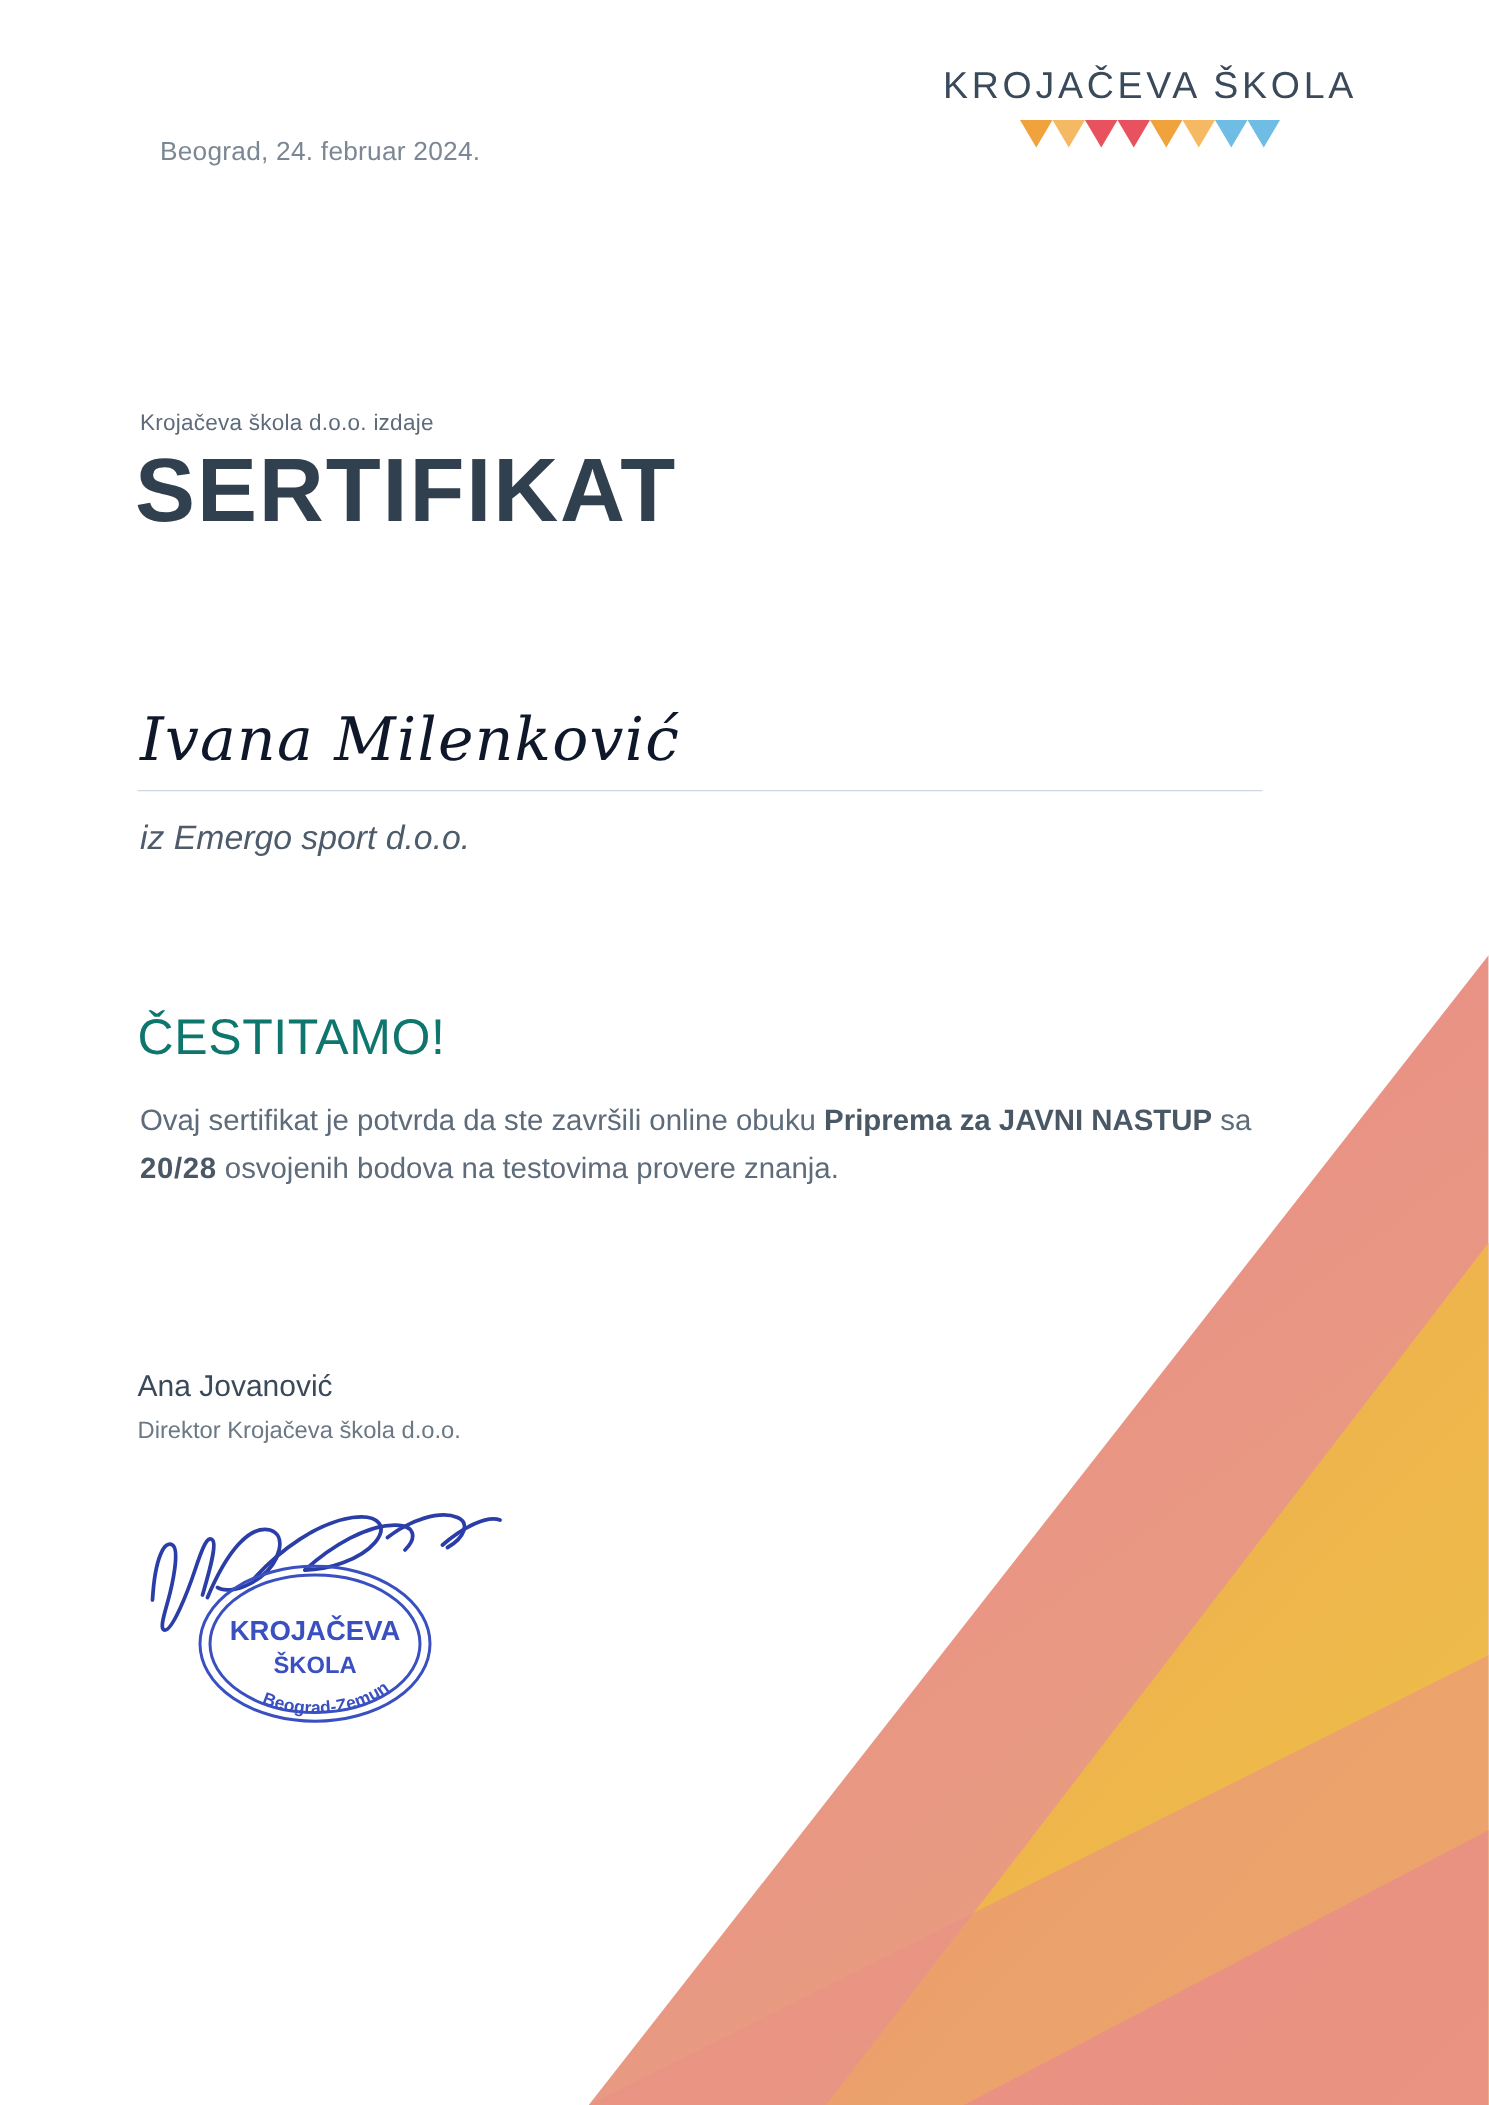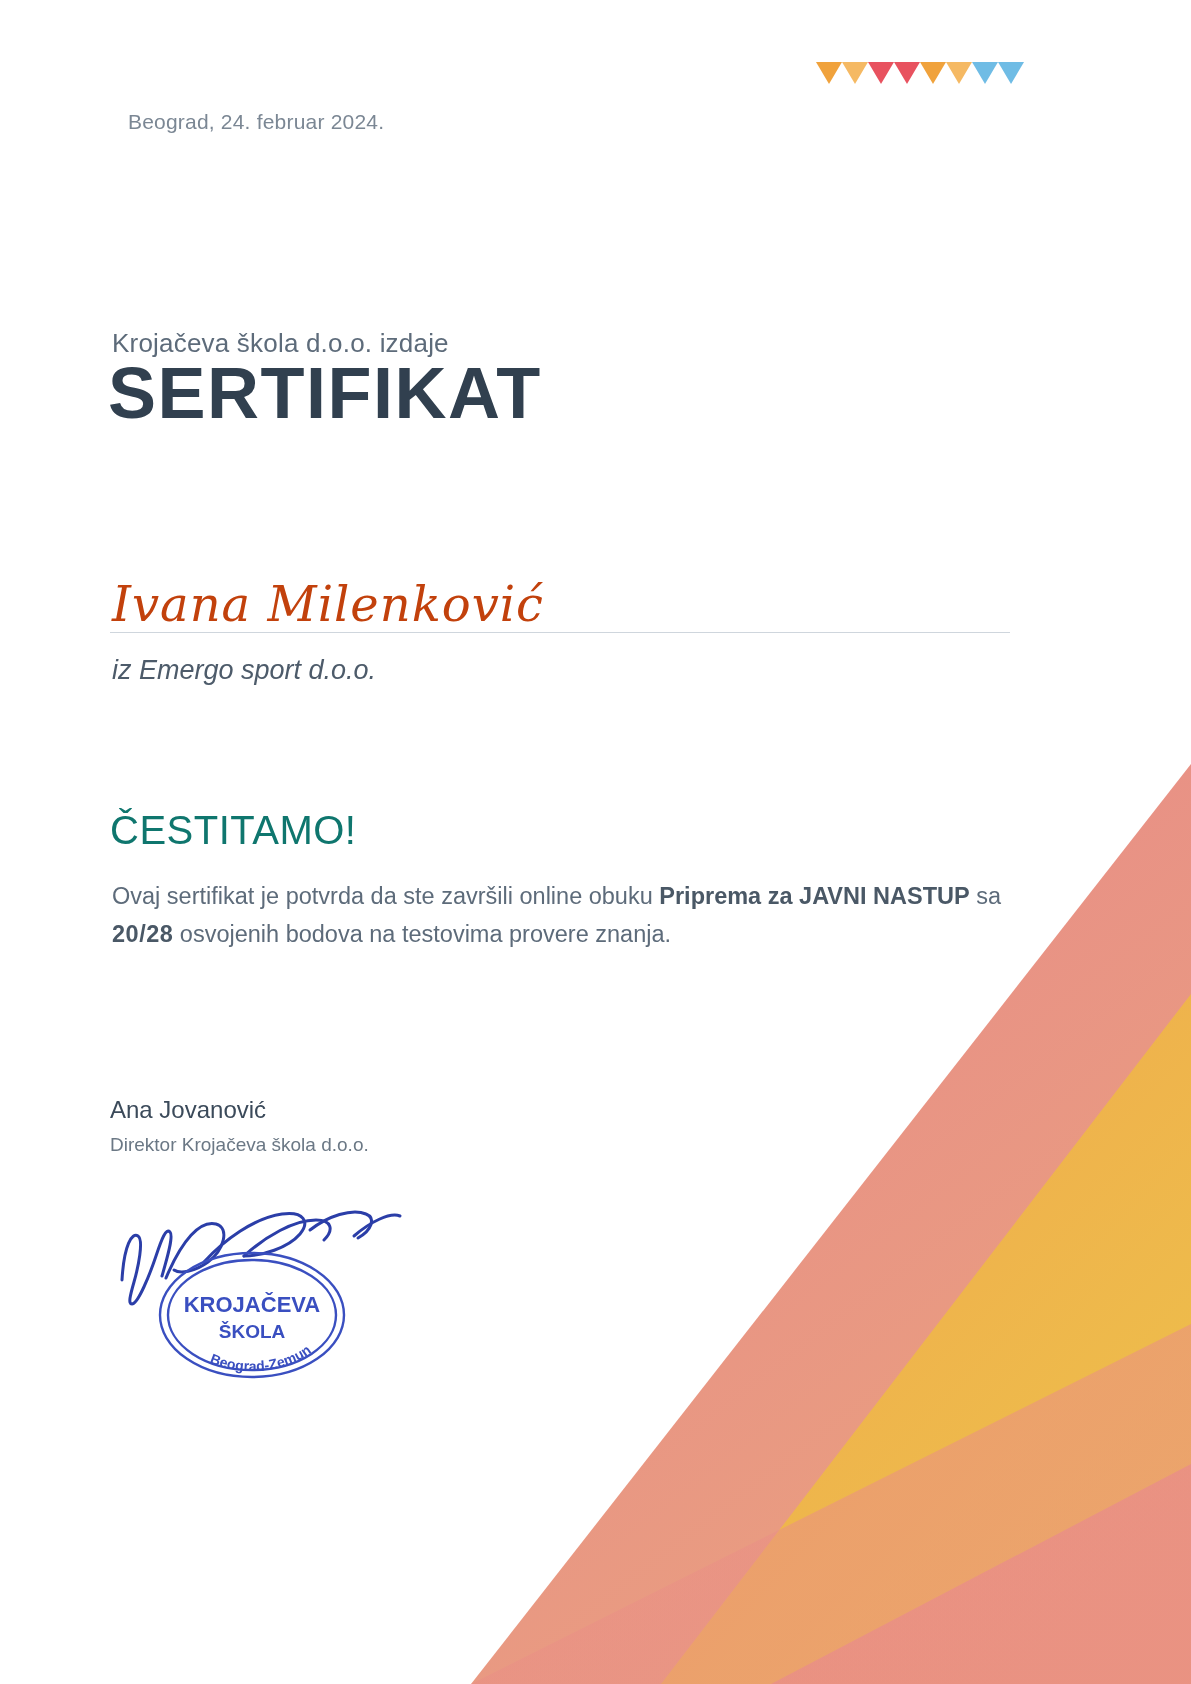--- a/index.html
+++ b/index.html
@@ -66,43 +66,43 @@
     color: #7b8794;
     letter-spacing: 0.2px;
     margin-left: 16px;
   }
 
   
   .issuer {
     position: absolute;
     top: 328px;
     left: 112px;
-    font-size: 26px;
+    font-size: 18px;
     color: #5d6b7a;
     letter-spacing: 0.2px;
   }
   .cert-title {
     position: absolute;
     top: 352px;
     left: 108px;
     font-size: 72px;
     font-weight: bold;
     letter-spacing: 1.5px;
     color: #31404f;
   }
 
   
   .recipient-name {
     position: absolute;
-    top: 576px;
+    top: 564px;
     left: 112px;
     font-family: "DejaVu Serif", serif;
     font-style: italic;
     font-size: 48px;
-    color: #c2410c;
+    color: #0f172a;
     letter-spacing: 1px;
   }
   .recipient-rule {
     position: absolute;
     top: 632px;
     left: 110px;
     width: 900px;
     height: 1px;
     background: #cfd6dd;
   }
@@ -177,20 +177,21 @@
       <stop offset="100%" stop-color="#e98f86"></stop>
     </linearGradient>
   </defs>
   <polygon points="720,0 720,920 0,920" fill="url(#gradRed)"></polygon>
   <polygon points="720,230 720,920 190,920" fill="url(#gradOrange)"></polygon>
   <polygon points="720,700 720,920 300,920" fill="url(#gradSalmon)" opacity="0.85"></polygon>
   <polygon points="720,560 720,920 0,920" fill="url(#gradSalmon)" opacity="0.55"></polygon>
 </svg>
 
 <div class="logo-block">
+  <div class="logo-text">KROJAČEVA ŠKOLA</div>
   <div class="logo-tri-row">
     <span class="tri" style="border-top-color:#f0a23c"></span>
     <span class="tri" style="border-top-color:#f5b963"></span>
     <span class="tri" style="border-top-color:#e8525f"></span>
     <span class="tri" style="border-top-color:#e8525f"></span>
     <span class="tri" style="border-top-color:#f0a23c"></span>
     <span class="tri" style="border-top-color:#f5b963"></span>
     <span class="tri" style="border-top-color:#6fbce5"></span>
     <span class="tri" style="border-top-color:#6fbce5"></span>
   </div>

